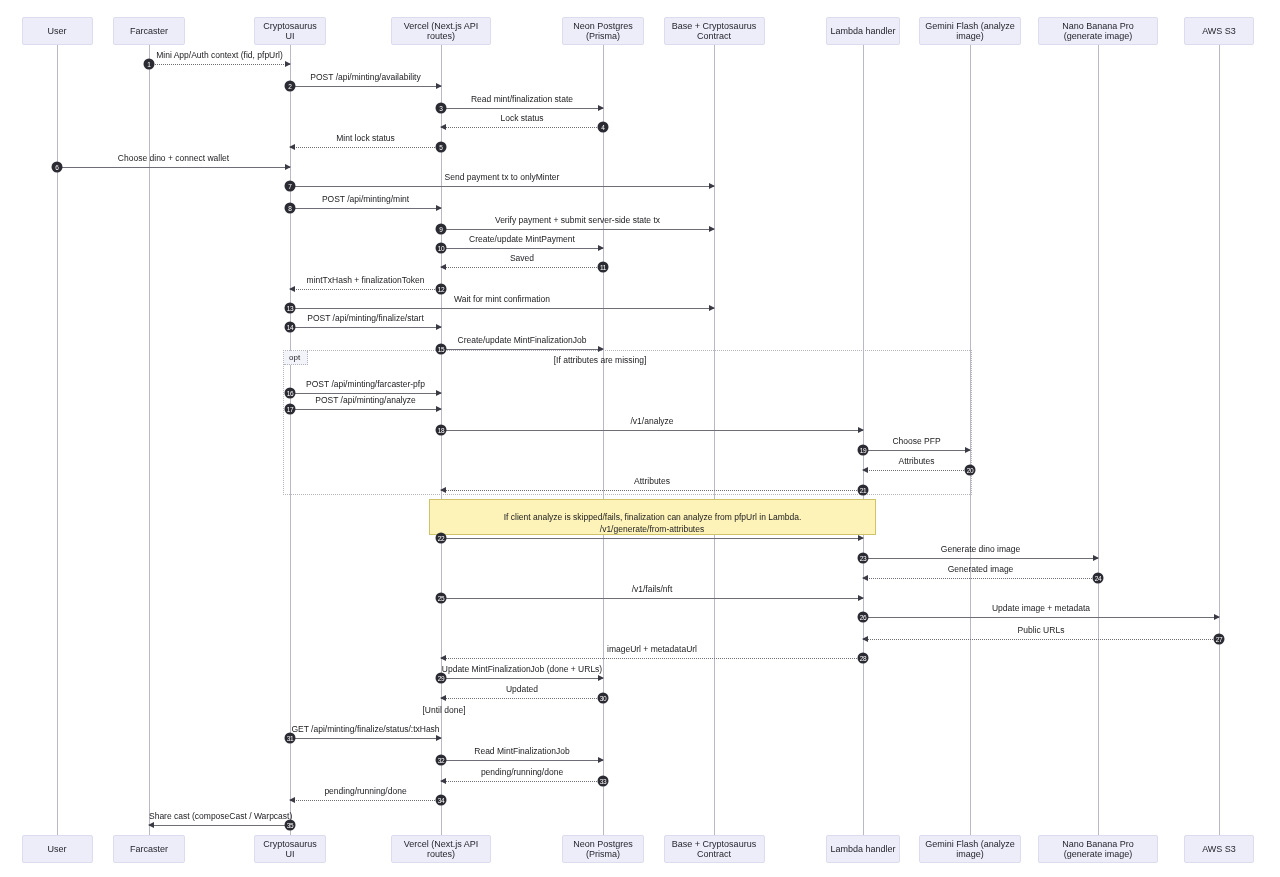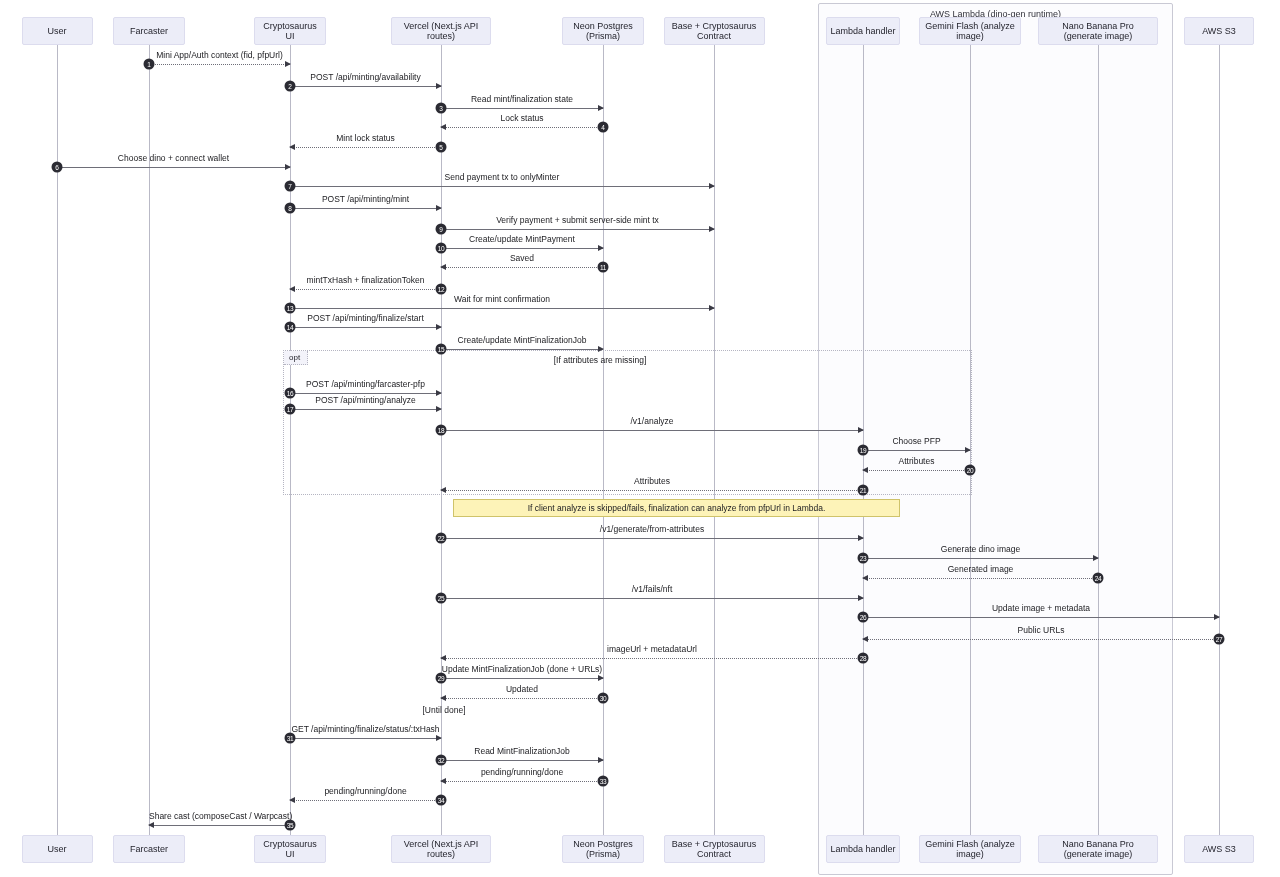--- a/index.html
+++ b/index.html
@@ -34,23 +34,20 @@
   .frame-cond{position:absolute;font-size:8.5px;color:#1b1b1f;white-space:nowrap;}
 
   .note{position:absolute;background:#fdf3b8;border:1px solid #cfc36a;box-sizing:border-box;
         display:flex;align-items:center;justify-content:center;font-size:8.5px;color:#1b1b1f;}
 </style>
 </head>
 <body>
 
 <div id="stage">
 
-  <div class="group-box" style="left:818px;top:3px;width:353px;height:870px;">
-    <div class="group-title">AWS Lambda (dino-gen runtime)</div>
-  </div>
 
   <div id="lifelines">
       <div class="lifeline" style="left: 57px; top: 42px; height: 793px;"></div>
       <div class="lifeline" style="left: 149px; top: 42px; height: 793px;"></div>
       <div class="lifeline" style="left: 290px; top: 42px; height: 793px;"></div>
       <div class="lifeline" style="left: 441px; top: 42px; height: 793px;"></div>
       <div class="lifeline" style="left: 603px; top: 42px; height: 793px;"></div>
       <div class="lifeline" style="left: 714px; top: 42px; height: 793px;"></div>
       <div class="lifeline" style="left: 863px; top: 42px; height: 793px;"></div>
       <div class="lifeline" style="left: 970px; top: 42px; height: 793px;"></div>
@@ -58,21 +55,21 @@
       <div class="lifeline" style="left: 1219px; top: 42px; height: 793px;"></div>
     </div>
 
   <div class="frame" style="left:283px;top:350px;width:689px;height:145px;">
     <div class="frame-tab">opt</div>
   </div>
   <div class="frame-cond" style="left:600px;top:355px;transform:translateX(-50%);">[If attributes are missing]</div>
 
   <div class="frame-cond" style="left:444px;top:705px;transform:translateX(-50%);">[Until done]</div>
 
-  <div class="note" style="left:429px;top:499px;width:447px;height:18px;margin-left:24px;">If client analyze is skipped/fails, finalization can analyze from pfpUrl in Lambda.</div>
+  <div class="note" style="left:429px;top:499px;width:447px;height:36px;">If client analyze is skipped/fails, finalization can analyze from pfpUrl in Lambda.</div>
 
   <div id="messages">
       <div class="msg dotted" style="left: 149px; top: 64px; width: 141px;">
         <div class="line"></div>
         <div class="head right"></div>
         <div class="label">Mini App/Auth context (fid, pfpUrl)</div>
       </div>
       <div class="badge" style="left: 149px; top: 64px;">1</div>
       <div class="msg solid" style="left: 290px; top: 86px; width: 151px;">
         <div class="line"></div>
@@ -112,21 +109,21 @@
       <div class="badge" style="left: 290px; top: 186px;">7</div>
       <div class="msg solid" style="left: 290px; top: 208px; width: 151px;">
         <div class="line"></div>
         <div class="head right"></div>
         <div class="label">POST /api/minting/mint</div>
       </div>
       <div class="badge" style="left: 290px; top: 208px;">8</div>
       <div class="msg solid" style="left: 441px; top: 229px; width: 273px;">
         <div class="line"></div>
         <div class="head right"></div>
-        <div class="label">Verify payment + submit server-side mint tx</div>
+        <div class="label">Verify payment + submit server-side state tx</div>
       </div>
       <div class="badge" style="left: 441px; top: 229px;">9</div>
       <div class="msg solid" style="left: 441px; top: 248px; width: 162px;">
         <div class="line"></div>
         <div class="head right"></div>
         <div class="label">Create/update MintPayment</div>
       </div>
       <div class="badge" style="left: 441px; top: 248px;">10</div>
       <div class="msg dotted" style="left: 441px; top: 267px; width: 162px;">
         <div class="line"></div>

